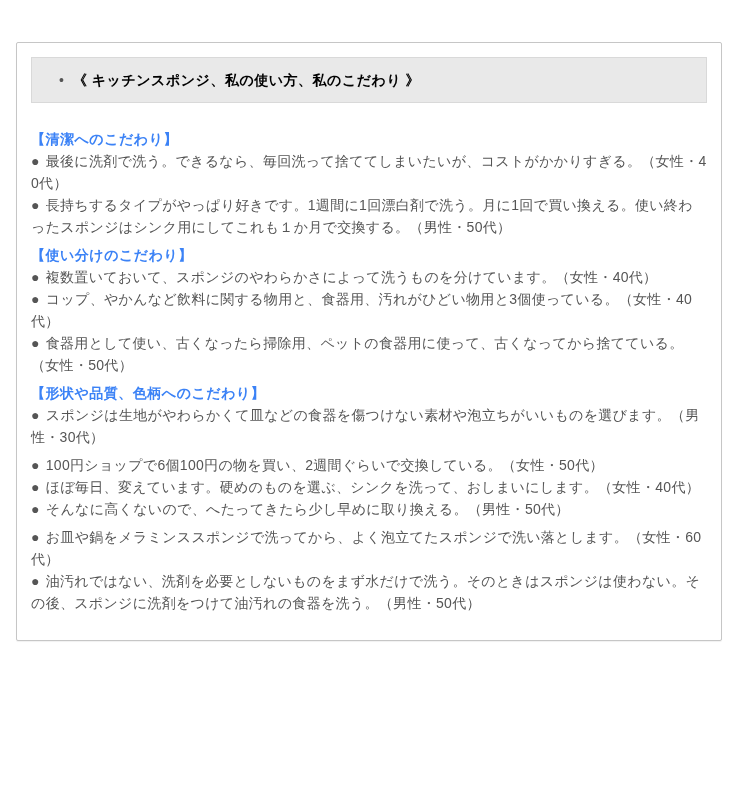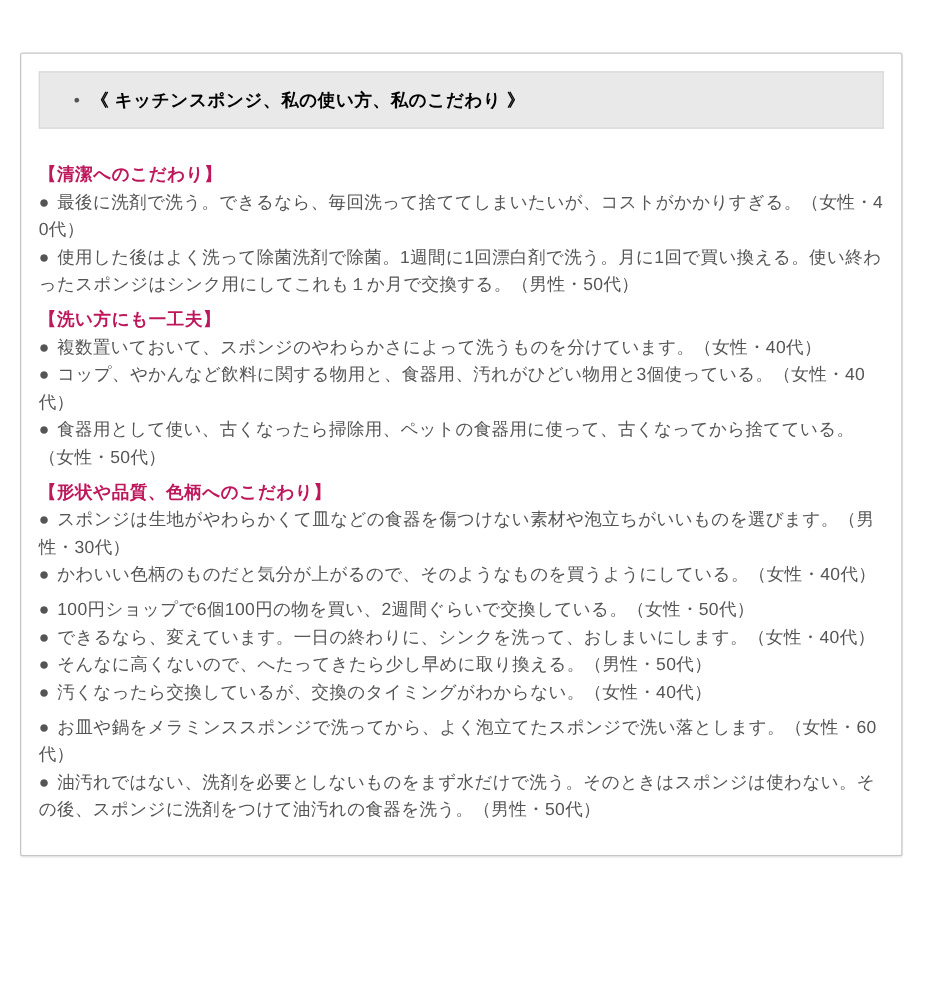--- a/index.html
+++ b/index.html
@@ -43,21 +43,21 @@
     color: #000000;
     font-size: 14px;
     font-weight: bold;
     line-height: 22px;
     letter-spacing: 0.5px;
   }
   .section { margin-top: 6px; }
   .section:first-of-type { margin-top: 0; }
   .section .heading {
     margin: 0;
-    color: #be185d;
+    color: #3b82f6;
     font-size: 14px;
     font-weight: bold;
     line-height: 22px;
     letter-spacing: 0.5px;
   }
   .section p.item {
     margin: 0;
     color: #555555;
     font-size: 14px;
     line-height: 22px;
@@ -76,41 +76,39 @@
   <div class="panel">
 
     <div class="title-bar">
       <span class="dot">•</span>
       <span class="title">《 キッチンスポンジ、私の使い方、私のこだわり 》</span>
     </div>
 
     <div class="section">
       <div class="heading">【清潔へのこだわり】</div>
       <p class="item"><span class="b">●</span><span>最後に洗剤で洗う。できるなら、毎回洗って捨ててしまいたいが、コストがかかりすぎる。（女性・40代）</span></p>
-      <p class="item"><span class="b">●</span><span>使用した後はよく洗って除菌洗剤で除菌。1週間に1回漂白剤で洗う。月に1回で買い換える。使い終わったスポンジはシンク用にしてこれも１か月で交換する。（男性・50代）</span></p>
+      <p class="item"><span class="b">●</span><span>長持ちするタイプがやっぱり好きです。1週間に1回漂白剤で洗う。月に1回で買い換える。使い終わったスポンジはシンク用にしてこれも１か月で交換する。（男性・50代）</span></p>
     </div>
 
     <div class="section">
-      <div class="heading">【洗い方にも一工夫】</div>
+      <div class="heading">【使い分けのこだわり】</div>
       <p class="item"><span class="b">●</span><span>複数置いておいて、スポンジのやわらかさによって洗うものを分けています。（女性・40代）</span></p>
       <p class="item"><span class="b">●</span><span>コップ、やかんなど飲料に関する物用と、食器用、汚れがひどい物用と3個使っている。（女性・40代）</span></p>
       <p class="item"><span class="b">●</span><span>食器用として使い、古くなったら掃除用、ペットの食器用に使って、古くなってから捨てている。（女性・50代）</span></p>
     </div>
 
     <div class="section">
       <div class="heading">【形状や品質、色柄へのこだわり】</div>
       <p class="item"><span class="b">●</span><span>スポンジは生地がやわらかくて皿などの食器を傷つけない素材や泡立ちがいいものを選びます。（男性・30代）</span></p>
-      <p class="item"><span class="b">●</span><span>かわいい色柄のものだと気分が上がるので、そのようなものを買うようにしている。（女性・40代）</span></p>
     </div>
 
     <div class="section">
       <p class="item"><span class="b">●</span><span>100円ショップで6個100円の物を買い、2週間ぐらいで交換している。（女性・50代）</span></p>
-      <p class="item"><span class="b">●</span><span>できるなら、変えています。一日の終わりに、シンクを洗って、おしまいにします。（女性・40代）</span></p>
+      <p class="item"><span class="b">●</span><span>ほぼ毎日、変えています。硬めのものを選ぶ、シンクを洗って、おしまいにします。（女性・40代）</span></p>
       <p class="item"><span class="b">●</span><span>そんなに高くないので、へたってきたら少し早めに取り換える。（男性・50代）</span></p>
-      <p class="item"><span class="b">●</span><span>汚くなったら交換しているが、交換のタイミングがわからない。（女性・40代）</span></p>
     </div>
 
     <div class="section">
       <p class="item"><span class="b">●</span><span>お皿や鍋をメラミンススポンジで洗ってから、よく泡立てたスポンジで洗い落とします。（女性・60代）</span></p>
       <p class="item"><span class="b">●</span><span>油汚れではない、洗剤を必要としないものをまず水だけで洗う。そのときはスポンジは使わない。その後、スポンジに洗剤をつけて油汚れの食器を洗う。（男性・50代）</span></p>
     </div>
 
   </div>
 </div>
 

